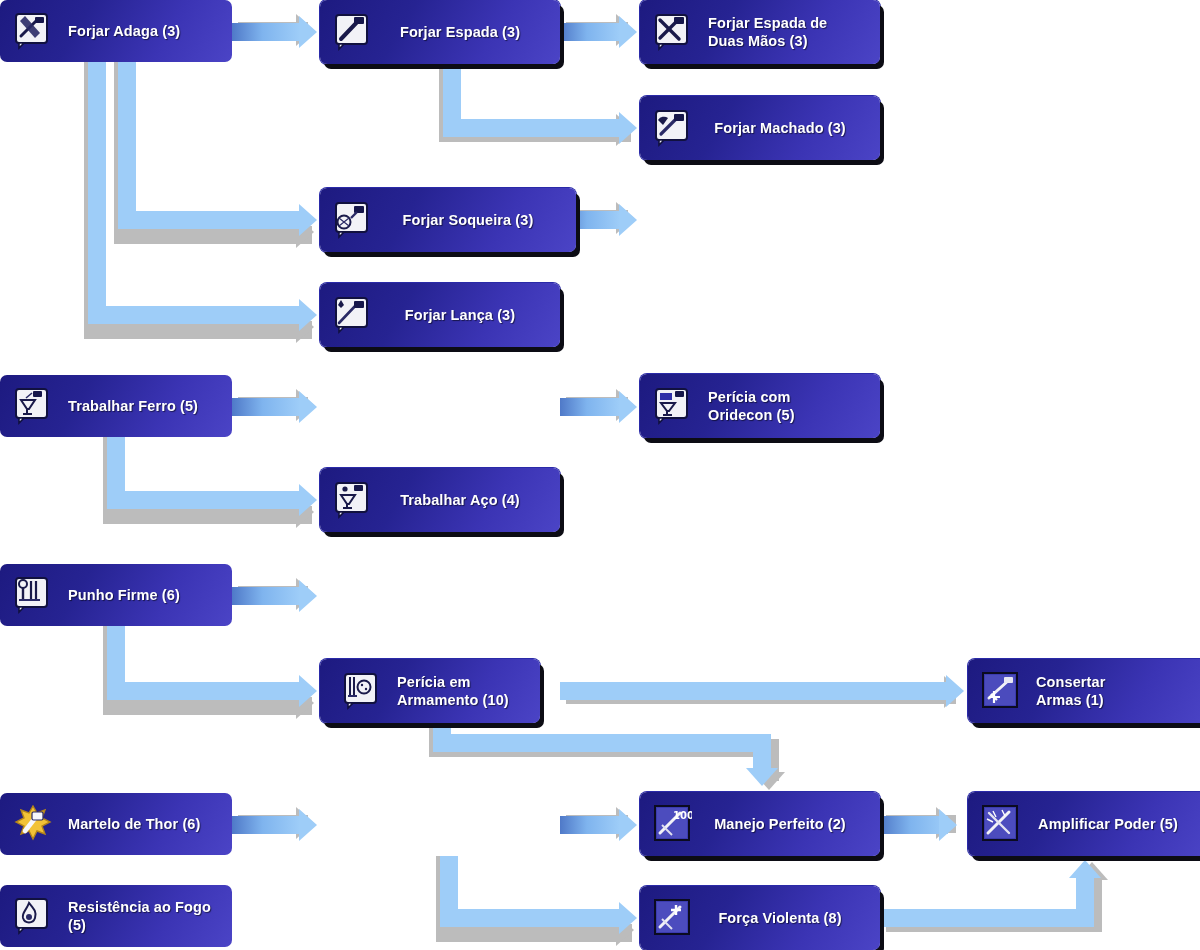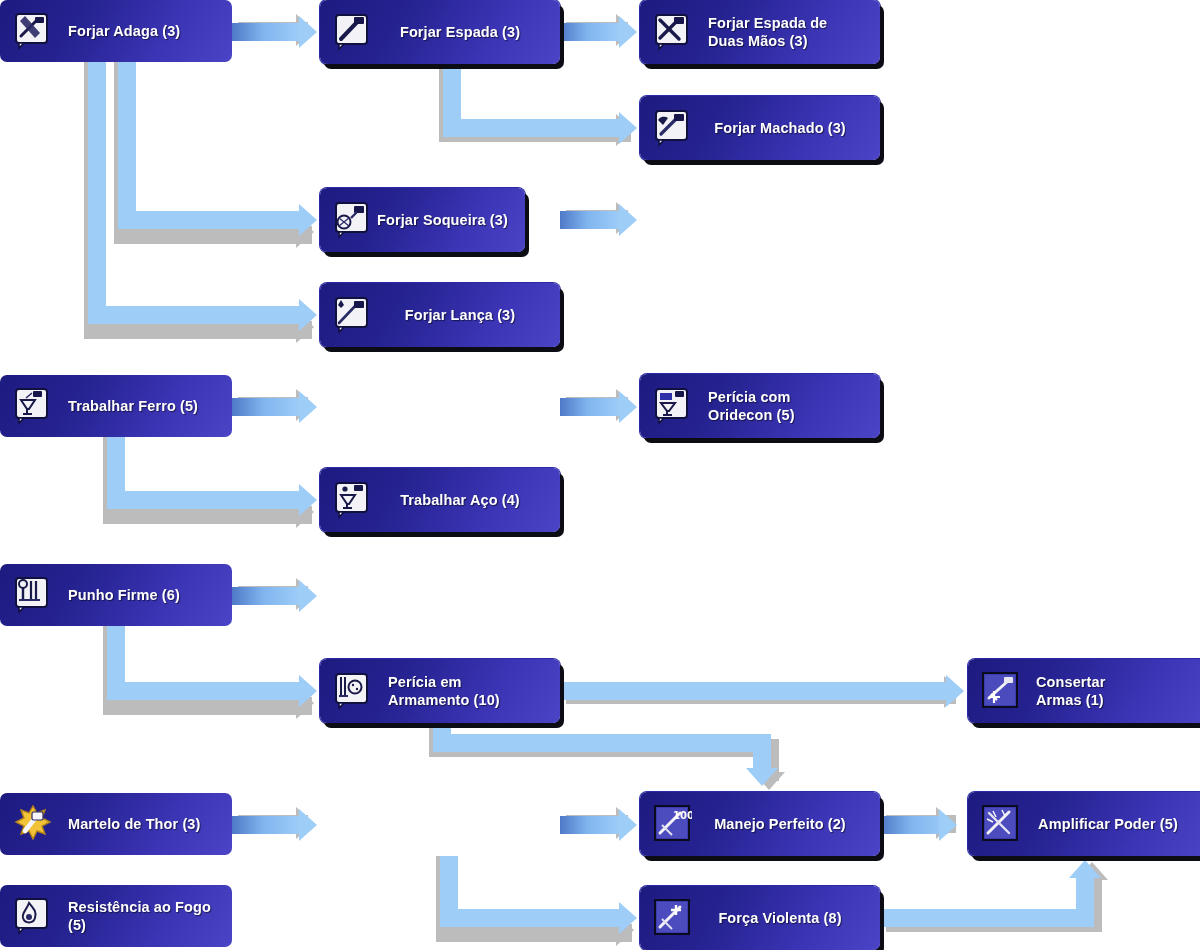--- a/index.html
+++ b/index.html
@@ -245,21 +245,21 @@
         <rect x="2" y="2" width="31" height="29" rx="3" fill="#f2f2f7" stroke="#11113f" stroke-width="2"></rect>
         <path d="M5 31 l0 5 l5 -5 z" fill="#f2f2f7" stroke="#11113f" stroke-width="1.6"></path>
         <path d="M7 25 L24 8" stroke="#2a2a66" stroke-width="3.2" stroke-linecap="round"></path>
         <path d="M4 11 a7 7 0 0 1 10 -2 l-5 7 z" fill="#1a1a4a"></path>
         <rect x="20" y="5" width="10" height="7" rx="1" fill="#16164a"></rect>
       </svg>
     </span>
     <span class="lbl">Forjar Machado (3)</span>
   </div>
 
-  <div class="node center" style="left:320px;top:188px;width:205px;height:64px;">
+  <div class="node center" style="left:320px;top:188px;width:256px;height:64px;">
     <span class="ico">
       <svg width="38" height="38" viewBox="0 0 38 38">
         <rect x="2" y="2" width="31" height="29" rx="3" fill="#f2f2f7" stroke="#11113f" stroke-width="2"></rect>
         <path d="M5 31 l0 5 l5 -5 z" fill="#f2f2f7" stroke="#11113f" stroke-width="1.6"></path>
         <circle cx="10" cy="21" r="6.5" fill="none" stroke="#1a1a4a" stroke-width="2"></circle>
         <path d="M5 17 L15 25 M5 25 L15 17" stroke="#2a2a66" stroke-width="1.2"></path>
         <rect x="20" y="5" width="10" height="7" rx="1" fill="#16164a"></rect>
         <path d="M17 17 L23 11" stroke="#2a2a66" stroke-width="2.4"></path>
       </svg>
     </span>
@@ -331,21 +331,21 @@
         <circle cx="9" cy="8" r="4" fill="none" stroke="#1a1a4a" stroke-width="2"></circle>
         <path d="M9 12 L9 25" stroke="#1a1a4a" stroke-width="2.4"></path>
         <path d="M17 5 L17 24 M22 5 L22 24" stroke="#1a1a4a" stroke-width="2.2"></path>
         <path d="M5 24 L26 24" stroke="#2a2a66" stroke-width="2"></path>
       </svg>
     </span>
     <span class="lbl">Punho Firme (6)</span>
   </div>
 
 
-  <div class="node" style="left:320px;top:659px;width:240px;height:64px;">
+  <div class="node" style="left:320px;top:659px;width:220px;height:64px;padding-left:9px;">
     <span class="ico">
       <svg width="38" height="38" viewBox="0 0 38 38">
         <rect x="2" y="2" width="31" height="29" rx="3" fill="#f2f2f7" stroke="#11113f" stroke-width="2"></rect>
         <path d="M5 31 l0 5 l5 -5 z" fill="#f2f2f7" stroke="#11113f" stroke-width="1.6"></path>
         <path d="M7 5 L7 24 M11 5 L11 24" stroke="#1a1a4a" stroke-width="2"></path>
         <circle cx="21" cy="15" r="6.5" fill="none" stroke="#1a1a4a" stroke-width="2"></circle>
         <circle cx="19" cy="13" r="1.2" fill="#1a1a4a"></circle>
         <circle cx="23" cy="17" r="1.2" fill="#1a1a4a"></circle>
         <path d="M5 24 L14 24" stroke="#2a2a66" stroke-width="2"></path>
       </svg>
@@ -367,21 +367,21 @@
   </div>
 
   <div class="node nosh" style="left:0px;top:793px;width:232px;height:62px;">
     <span class="ico">
       <svg width="38" height="38" viewBox="0 0 38 38">
         <path d="M19 1 L23 8 L31 5 L28 13 L36 17 L28 21 L31 29 L23 26 L19 34 L15 26 L7 29 L10 21 L2 17 L10 13 L7 5 L15 8 Z" fill="#f2c237" stroke="#b3841a" stroke-width="1.4"></path>
         <path d="M11 26 L22 12" stroke="#f7f7fb" stroke-width="4.6" stroke-linecap="round"></path>
         <rect x="18" y="7" width="11" height="8" rx="1.5" fill="#f7f7fb" stroke="#2a2a66" stroke-width="1.2"></rect>
       </svg>
     </span>
-    <span class="lbl">Martelo de Thor (3)</span>
+    <span class="lbl">Martelo de Thor (6)</span>
   </div>
 
 
   <div class="node center" style="left:640px;top:792px;width:240px;height:64px;">
     <span class="ico">
       <svg width="38" height="38" viewBox="0 0 38 38">
         <rect x="1" y="1" width="34" height="34" fill="#3b3bb0" stroke="#0b0b20" stroke-width="2"></rect>
         <rect x="3" y="3" width="30" height="30" fill="#7575dd" opacity=".3"></rect>
         <path d="M6 28 L26 8" stroke="#f2f2f7" stroke-width="3" stroke-linecap="round"></path>
         <path d="M8 20 L18 30" stroke="#e0e0f0" stroke-width="2"></path>

